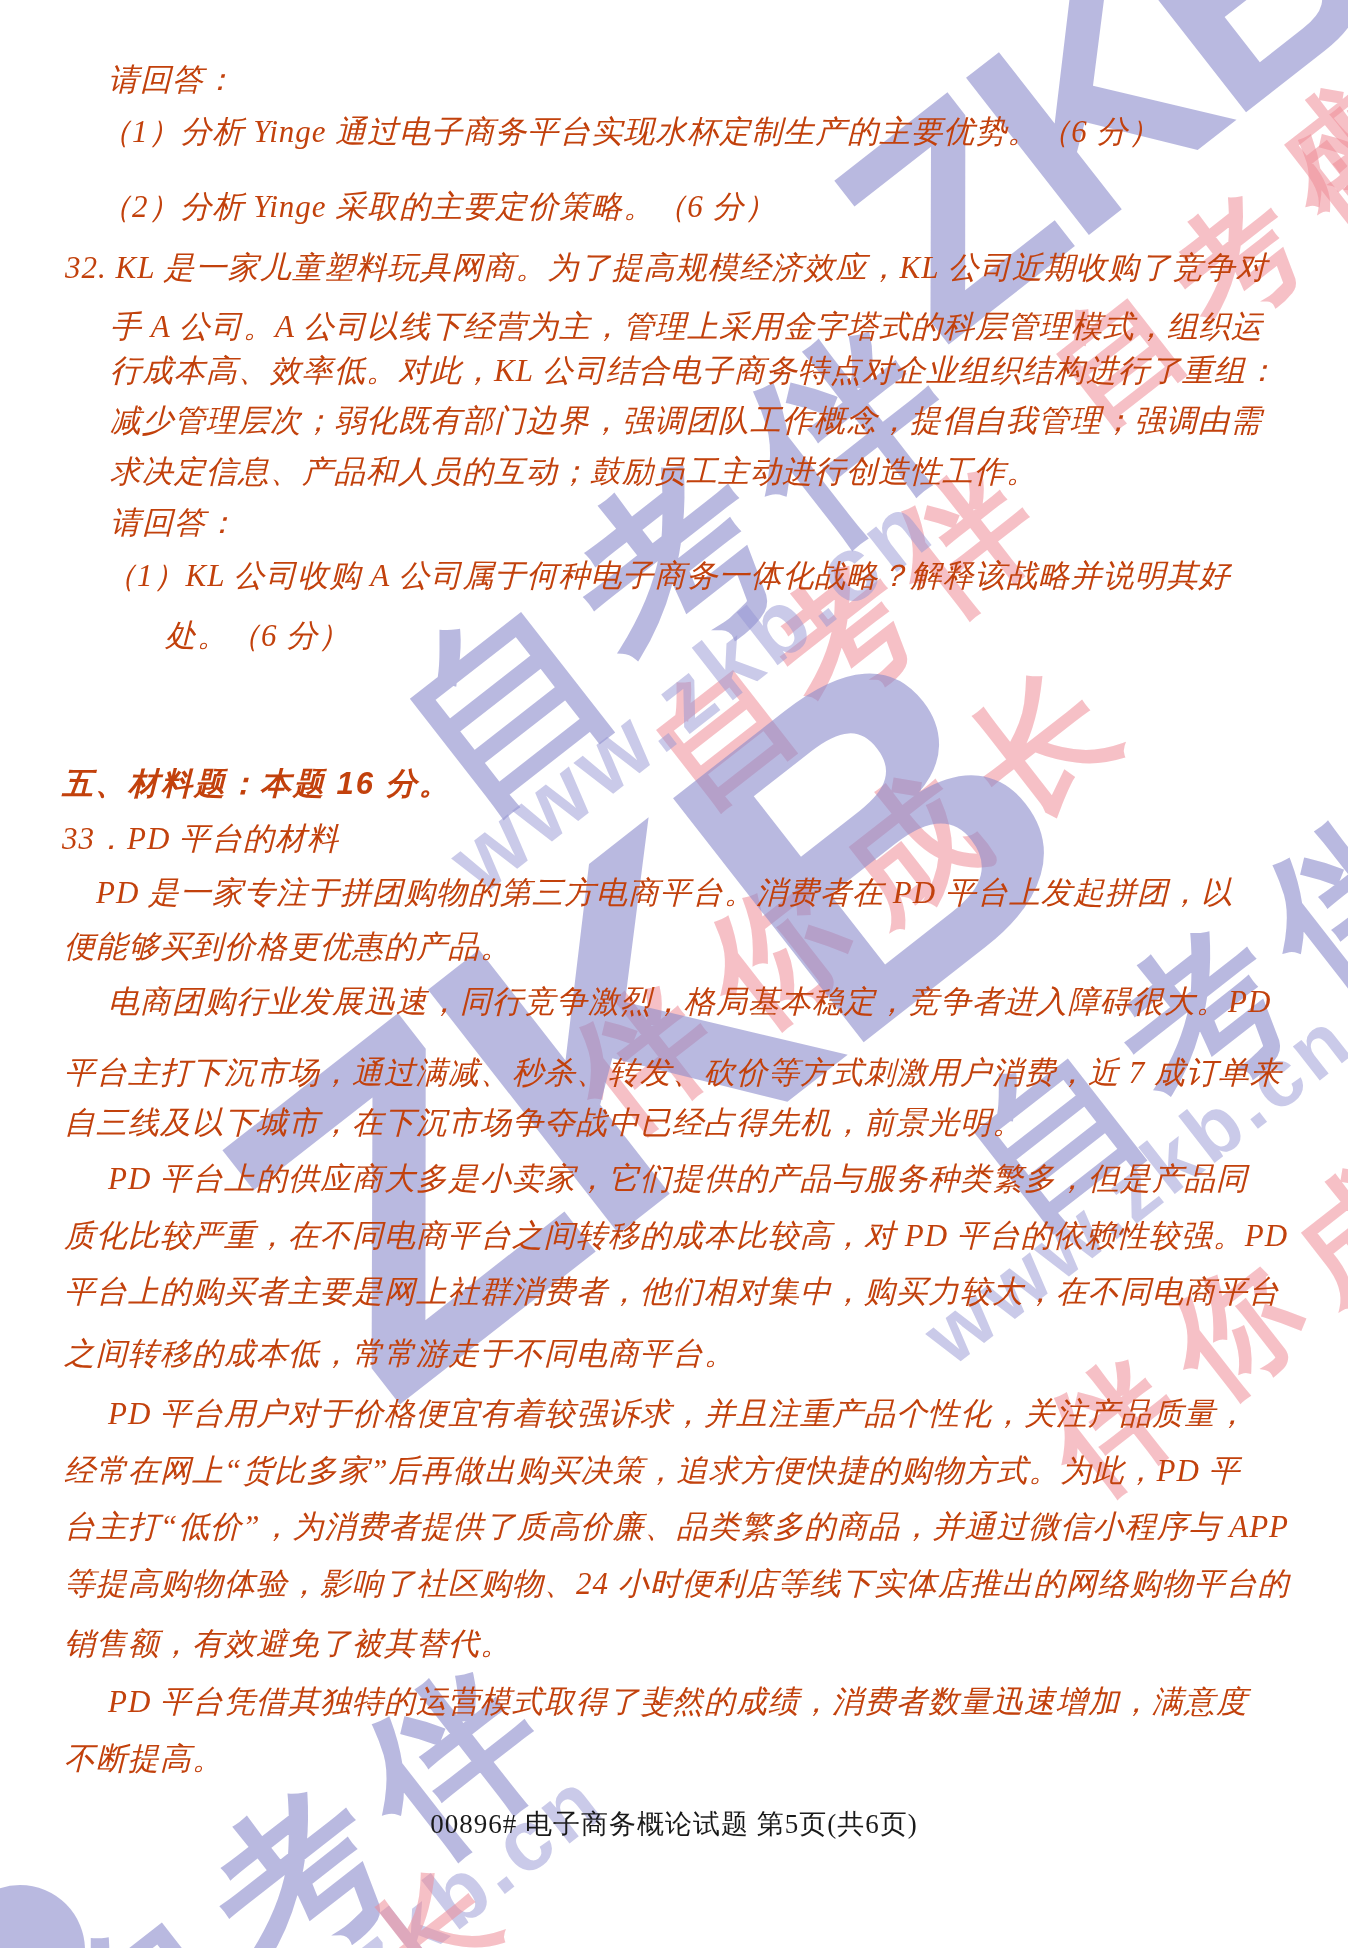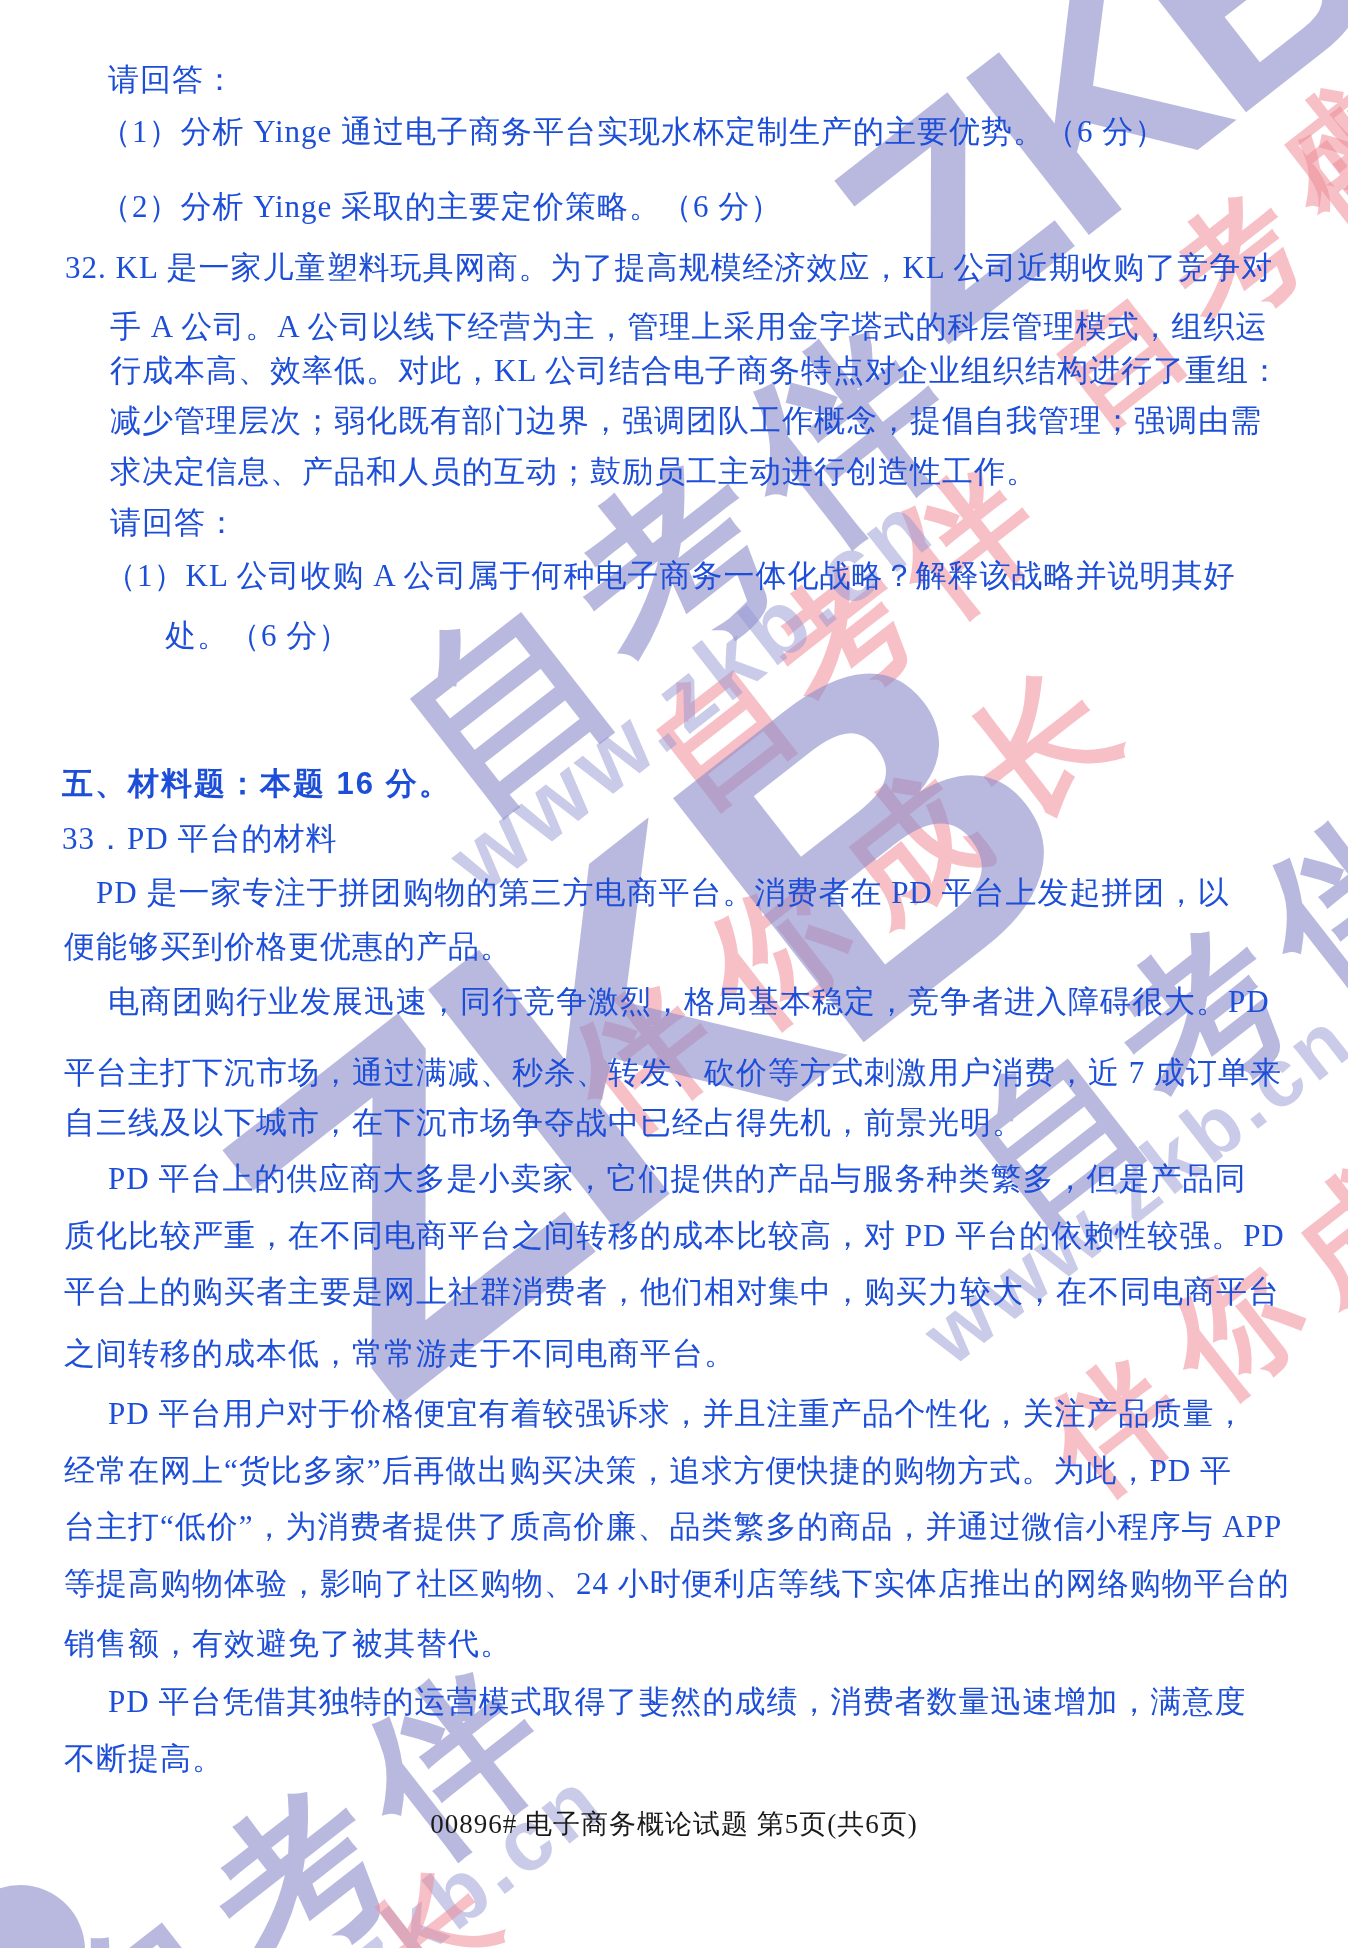--- a/index.html
+++ b/index.html
@@ -10,23 +10,24 @@
     background:#ffffff;
     overflow:hidden;
     font-family:"Liberation Serif","DejaVu Serif",serif;
   }
   
   .ln{
     position:absolute;
     z-index:2;
     font-size:31px;
     line-height:40px;
-    color:#1d4ed8;
+    color:#c2410c;
     white-space:nowrap;
     letter-spacing:1px;
+    font-style:italic;
   }
   .bold{
     font-weight:700;
     font-family:"Liberation Sans","DejaVu Sans",sans-serif;
     letter-spacing:2px;
   }
   .footer{
     position:absolute;
     z-index:2;
     left:0;width:100%;

